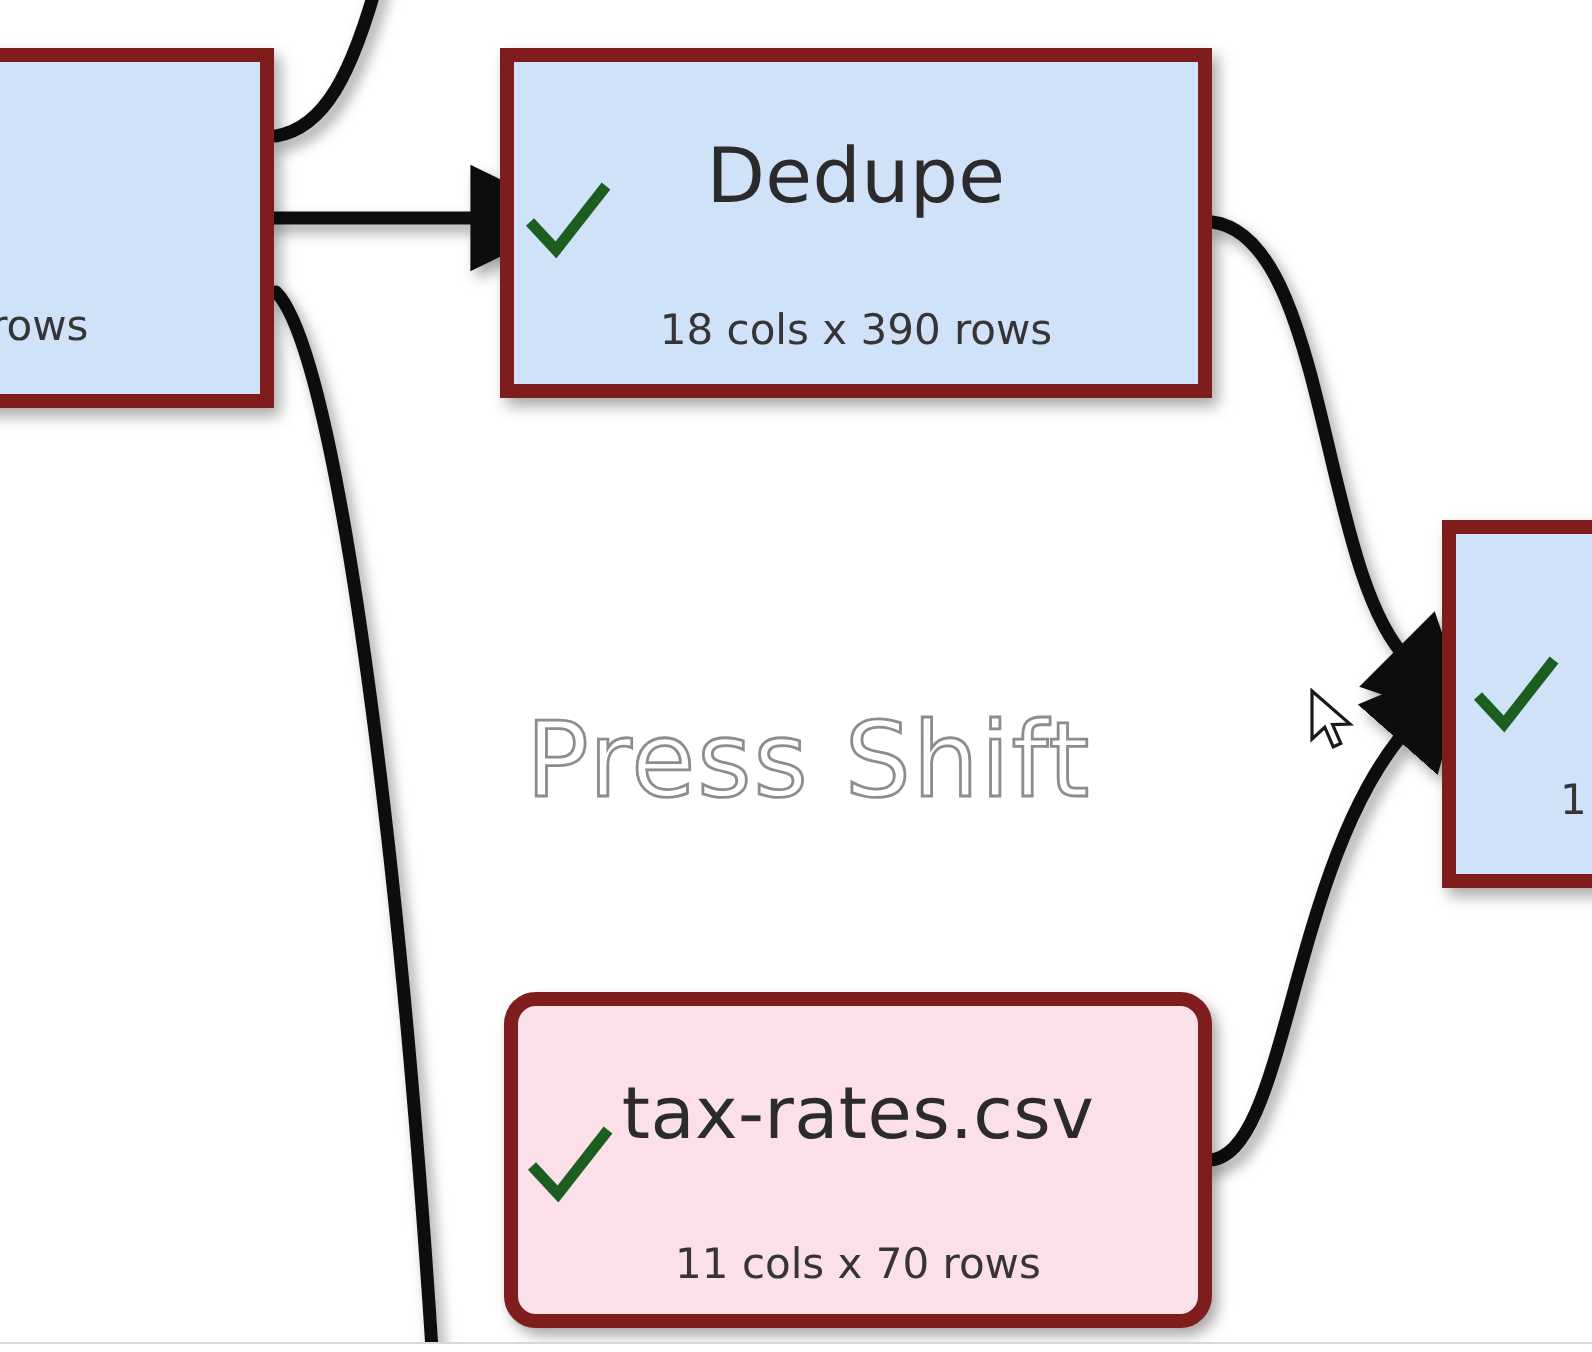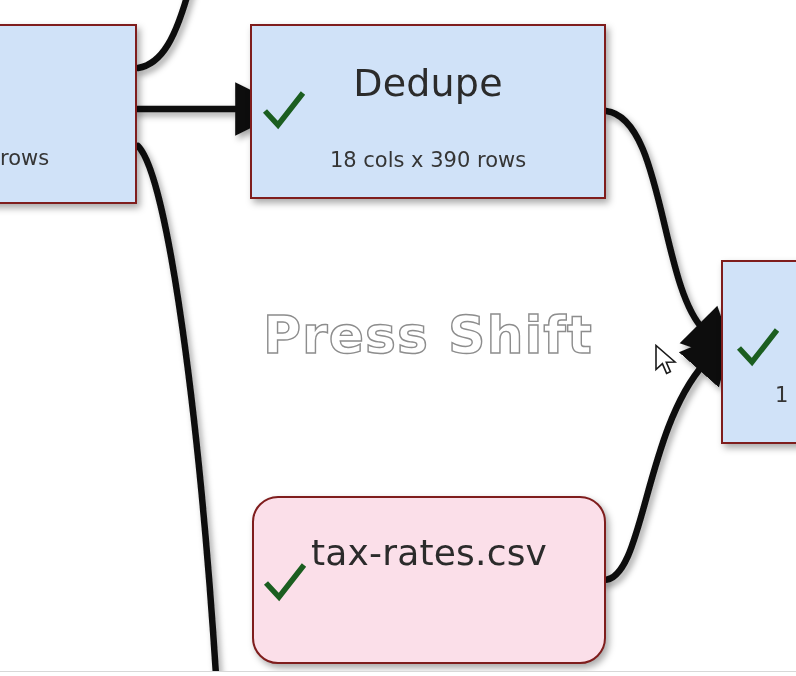--- a/index.html
+++ b/index.html
@@ -30,32 +30,32 @@
   .edges-layer {
     position: absolute;
     inset: 0;
     z-index: 1;
     pointer-events: none;
   }
 
   .node {
     position: absolute;
     box-sizing: border-box;
-    border: 2px solid #7f1d1d;
+    border: 7px solid #7f1d1d;
     box-shadow: 3px 4px 7px rgba(0,0,0,0.34);
     z-index: 5;
     display: block;
     padding-left: 40px;
   }
   .node-blue {
     background: #d0e2f8;
   }
   .node-pink {
     background: #fbdfe9;
-    border-radius: 26px;
+    border-radius: 16px;
   }
 
   .node-title {
     position: absolute;
     left: 0;
     right: 0;
     text-align: center;
     color: #2b2b2b;
     font-size: 38px;
     line-height: 1.05;
@@ -80,26 +80,27 @@
     height: 46px;
     z-index: 12;
     pointer-events: none;
   }
 
   
   .watermark {
     position: absolute;
     z-index: 4;
     font-size: 52px;
-    font-weight: bold;
+    font-weight: normal;
     letter-spacing: 1px;
     color: transparent;
     -webkit-text-stroke: 1.4px #8d8d8d;
     white-space: nowrap;
     user-select: none;
+    margin-top: 46px;
   }
 
   .cursor {
     position: absolute;
     z-index: 25;
     width: 26px;
     height: 34px;
     pointer-events: none;
   }
 
@@ -147,20 +148,21 @@
     <div class="node-title" style="top:38px;">Dedupe</div>
     <div class="node-sub" style="top:123px;">18 cols x 390 rows</div>
   </div>
 
   <svg class="check-badge" style="left:261px; top:88px;" viewBox="0 0 46 46">
     <path d="M4,23 L17,37 L42,5" fill="none" stroke="#1b5e20" stroke-width="5.5" stroke-linecap="butt" stroke-linejoin="miter"></path>
   </svg>
 
   <div class="node node-pink" style="left:252px; top:496px; width:354px; height:168px;">
     <div class="node-title" style="top:36px; font-size:36px;">tax-rates.csv</div>
+    <div class="node-sub" style="top:118px;">11 cols x 70 rows</div>
   </div>
 
   <svg class="check-badge" style="left:262px; top:560px;" viewBox="0 0 46 46">
     <path d="M4,23 L17,37 L42,5" fill="none" stroke="#1b5e20" stroke-width="5.5" stroke-linecap="butt" stroke-linejoin="miter"></path>
   </svg>
 
   <div class="node node-blue clip-right" style="left:721px; top:260px; width:140px; height:184px;">
     <div class="node-sub" style="top:122px; left:52px; right:auto; width:60px; text-align:left;">1</div>
   </div>
 

